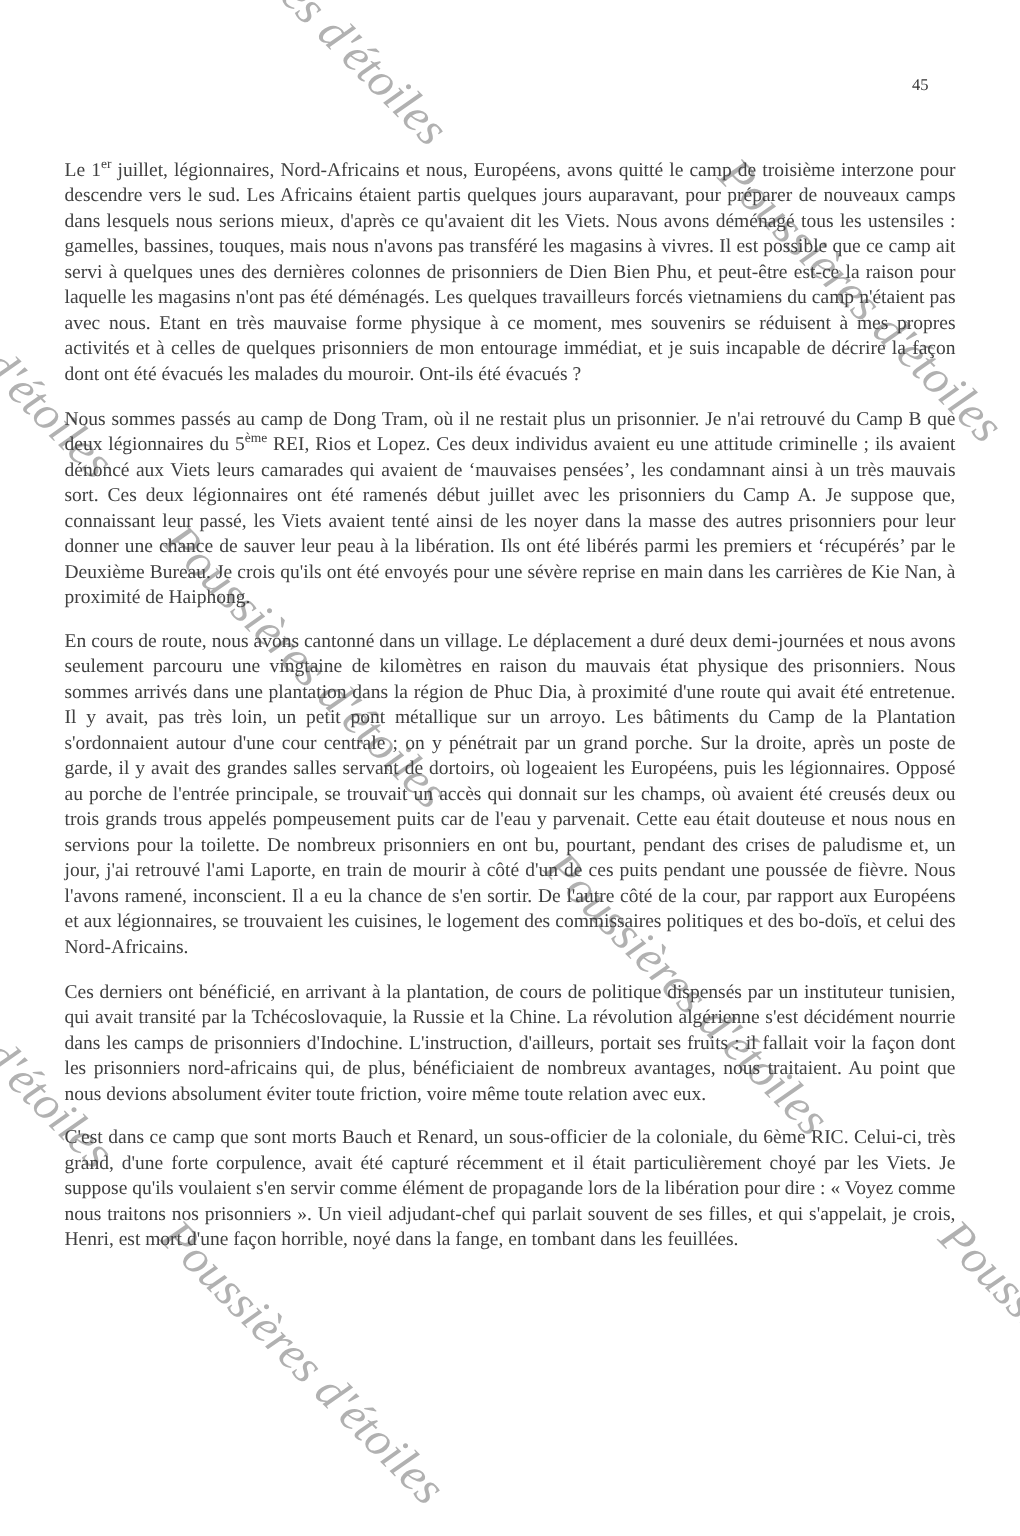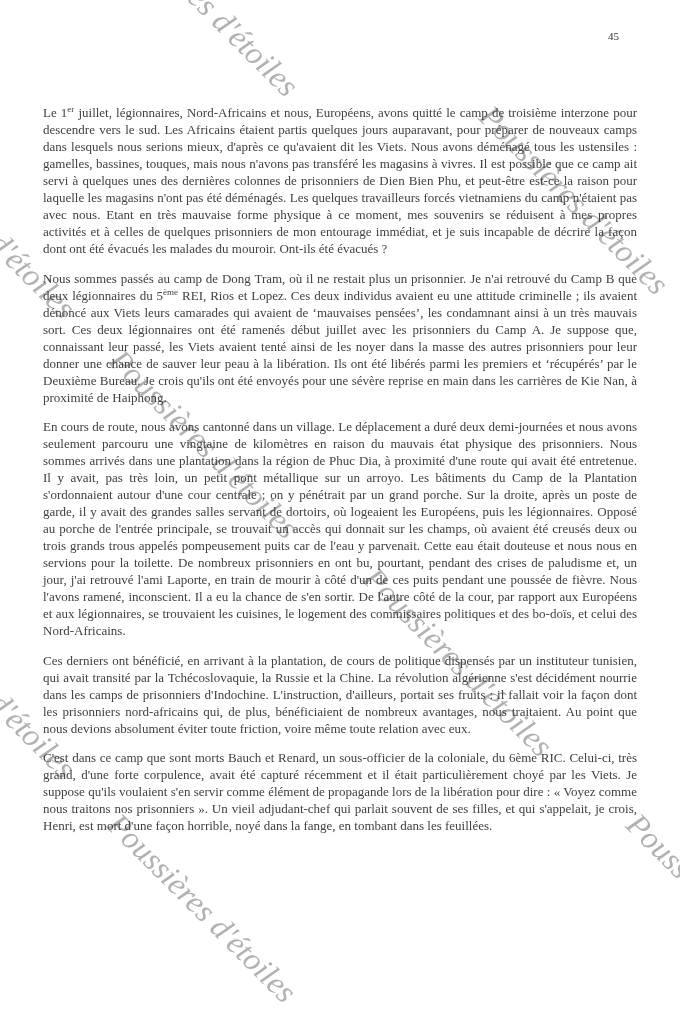--- a/index.html
+++ b/index.html
@@ -43,21 +43,21 @@
     right: 0;
     text-align: center;
     font-size: 17.5px;
     font-weight: bold;
     letter-spacing: 0.6px;
     color: #111111;
   }
   .page-num {
     position: absolute;
     z-index: 1;
-    top: 30px;
+    top: 51px;
     left: 608px;
     font-size: 11px;
     color: #333333;
   }
   .body-text {
     position: absolute;
     z-index: 1;
     left: 43px;
     width: 594px;
     top: 104px;

